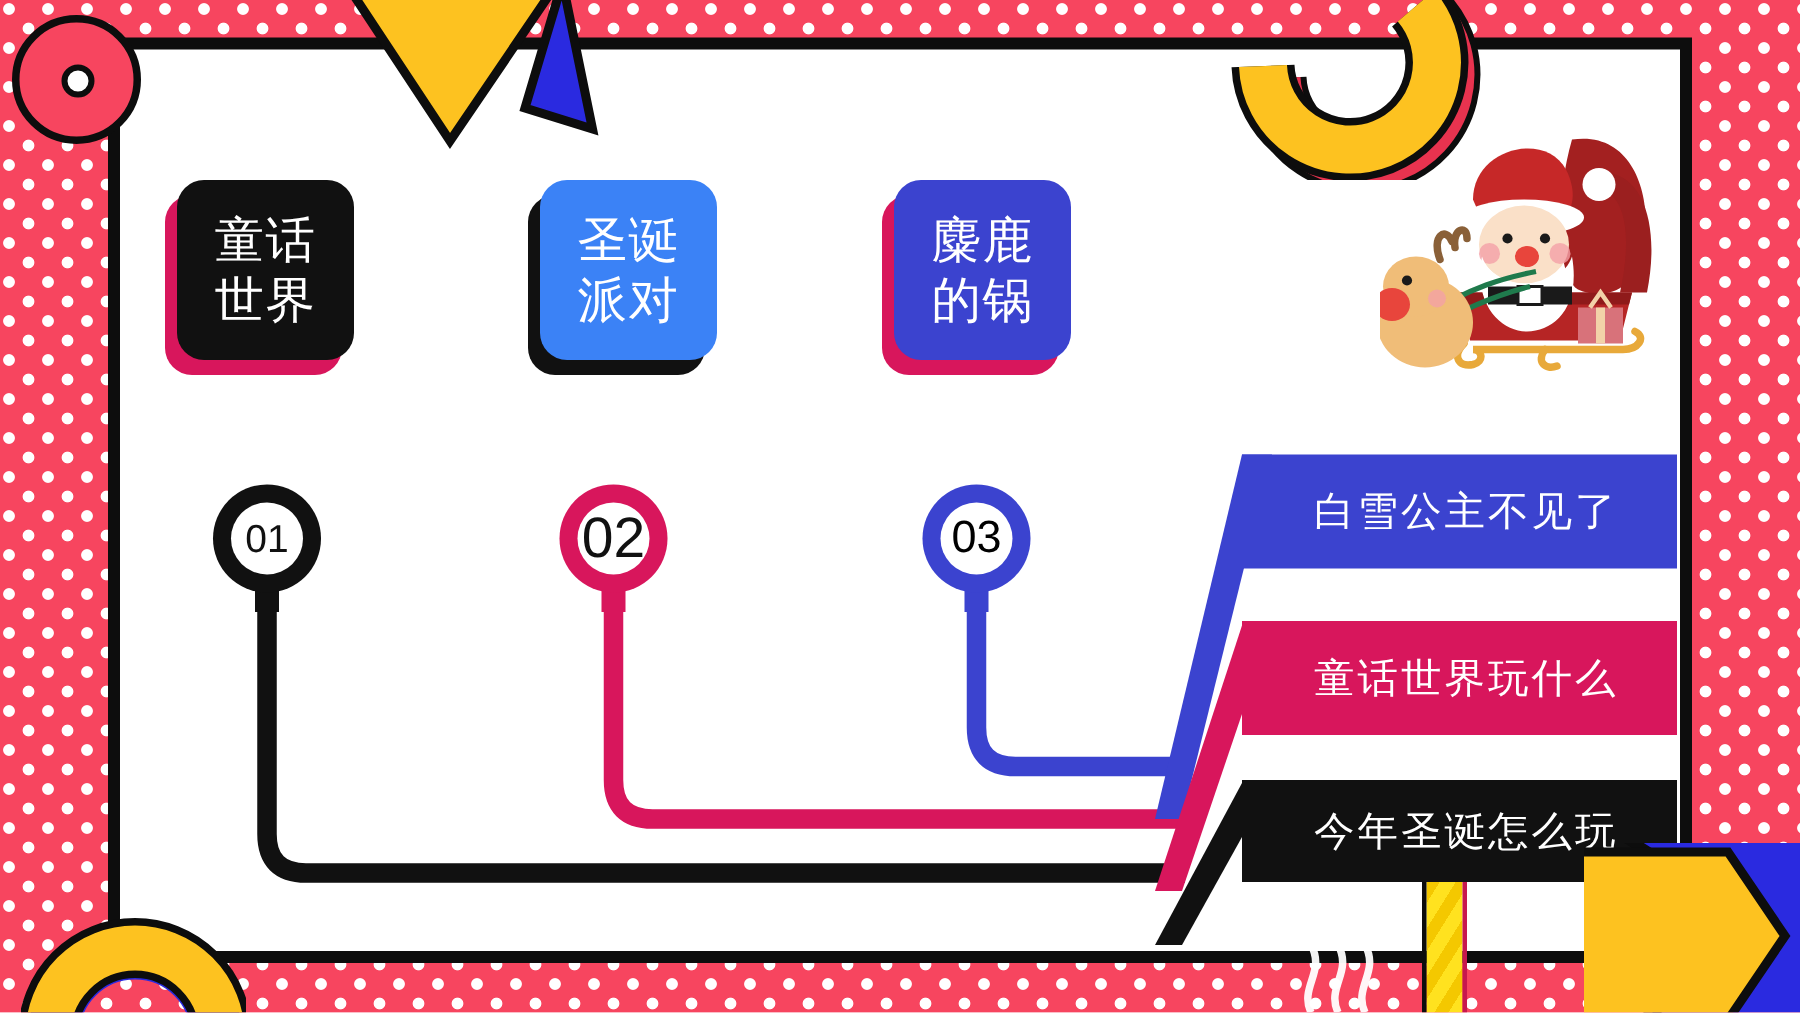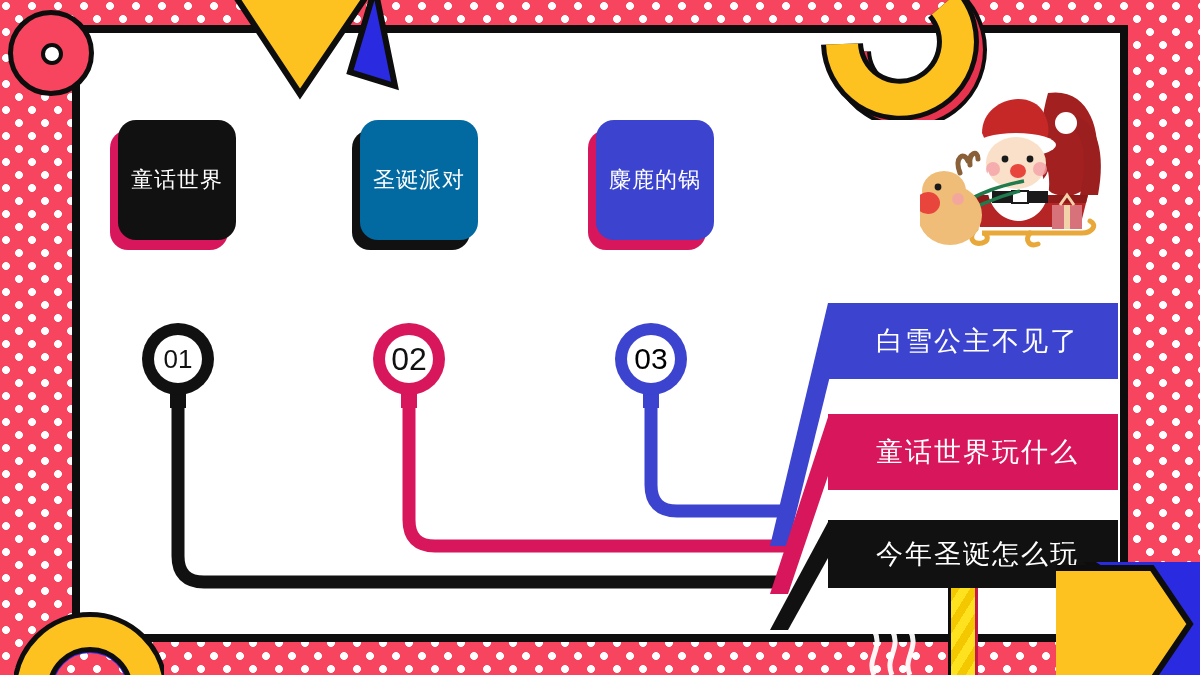--- a/index.html
+++ b/index.html
@@ -69,25 +69,25 @@
     left: 0; top: 0;
     width: 118px; height: 120px;
     border-radius: 18px;
   }
   .card-face {
     position: absolute;
     left: 8px; top: -10px;
     width: 118px; height: 120px;
     border-radius: 18px;
     display: flex;
-    flex-direction: row;
+    flex-direction: column;
     align-items: center;
     justify-content: center;
     color: #ffffff;
-    font-size: 22px;
+    font-size: 33px;
     line-height: 1.22;
     letter-spacing: 1px;
     font-weight: 400;
     box-sizing: border-box;
   }
   .card-face span { display: block; }
 
   
   .pin { position: absolute; }
 
@@ -153,21 +153,21 @@
   <div class="card-wrap" style="left:110px; top:130px;">
     <div class="card-shadow" style="background: rgb(216, 22, 92);"></div>
     <div class="card-face" style="background: rgb(17, 17, 17);">
       <span>童话</span>
       <span>世界</span>
     </div>
   </div>
 
   <div class="card-wrap" style="left:352px; top:130px;">
     <div class="card-shadow" style="background: rgb(17, 17, 17);"></div>
-    <div class="card-face" style="background: #0369a1; text-align: right;">
+    <div class="card-face" style="background: #3b82f6; text-align: right;">
       <span>圣诞</span>
       <span>派对</span>
     </div>
   </div>
 
   <div class="card-wrap" style="left:588px; top:130px;">
     <div class="card-shadow" style="background: rgb(216, 22, 92);"></div>
     <div class="card-face" style="background: rgb(59, 67, 207);">
       <span>麋鹿</span>
       <span>的锅</span>
@@ -190,21 +190,21 @@
   </svg>
   <div class="pin" style="left:144px; top:325px; width:68px; height:68px; z-index:4;
        display:flex; align-items:center; justify-content:center; font-size:26px; color:#111111;">01</div>
 
   <svg class="pin" style="left:371px; top:318px; width:76px; height:90px; z-index:3;" viewBox="0 0 76 90">
     <rect x="30" y="50" width="16" height="40" fill="#d8165c"></rect>
     <circle cx="38" cy="41" r="36" fill="#d8165c"></circle>
     <circle cx="38" cy="41" r="24" fill="#ffffff"></circle>
   </svg>
   <div class="pin" style="left:375px; top:325px; width:68px; height:68px; z-index:4;
-       display:flex; align-items:center; justify-content:center; font-size:32px; color:#111111;">02</div>
+       display:flex; align-items:center; justify-content:center; font-size:38px; color:#111111;">02</div>
 
   <svg class="pin" style="left:613px; top:318px; width:76px; height:90px; z-index:3;" viewBox="0 0 76 90">
     <rect x="30" y="50" width="16" height="40" fill="#3b43cf"></rect>
     <circle cx="38" cy="41" r="36" fill="#3b43cf"></circle>
     <circle cx="38" cy="41" r="24" fill="#ffffff"></circle>
   </svg>
   <div class="pin" style="left:617px; top:325px; width:68px; height:68px; z-index:4;
        display:flex; align-items:center; justify-content:center; font-size:30px; color:#000000;">03</div>
 
   <svg style="position:absolute; left:770px; top:296px; width:350px; height:250px; z-index:3;" viewBox="0 0 350 250" preserveAspectRatio="none">

